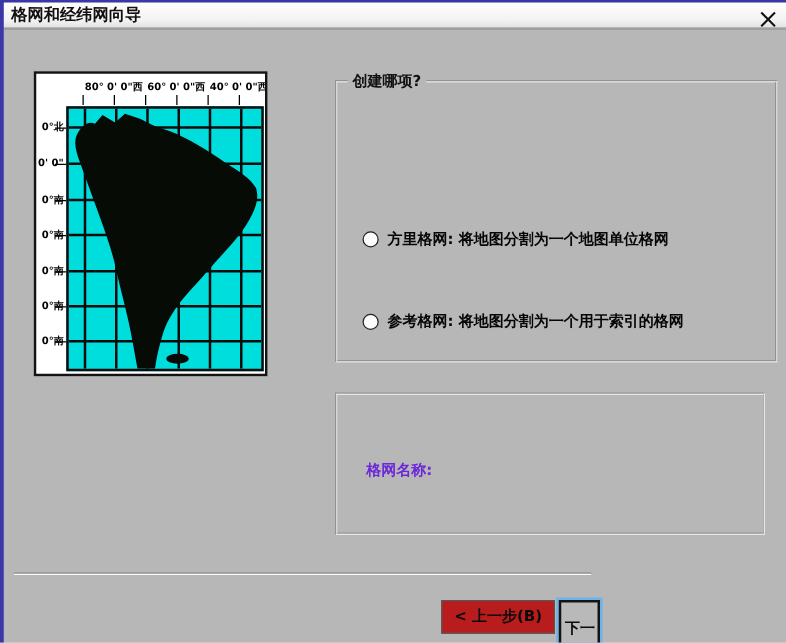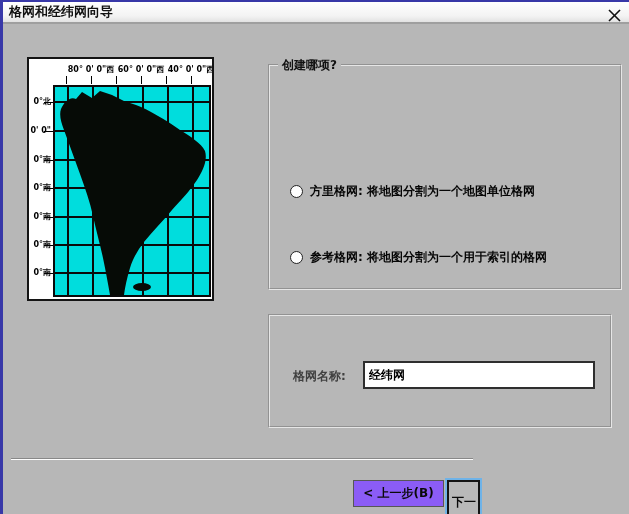--- a/index.html
+++ b/index.html
@@ -64,36 +64,36 @@
     width:13px; height:13px; border-radius:50%;
     background:#fdfdfd; border:1px solid #222;
     display:flex; align-items:center; justify-content:center;
     flex:0 0 13px;
   }
   .radio-dot.checked::after {
     content:""; width:7px; height:7px; border-radius:50%; background:#000;
   }
   .radio-label { font-size:12px; font-weight:bold; color:#060606; white-space:nowrap; }
 
-  .field-label { position:absolute; font-size:12px; font-weight:bold; color:#404040; }
+  .field-label { position:absolute; font-size:12px; font-weight:bold; color:#6d28d9; }
   .name-input {
     position:absolute; left:93px; top:45px; width:232px; height:28px;
     background:#ffffff; border:2px solid #2e2e2e;
     font-family:"DejaVu Sans","Liberation Sans",sans-serif;
     font-size:12px; font-weight:bold; color:#000; padding:0 4px;
   }
 
   
   .separator {
     position:absolute; left:8px; top:456px; width:462px; height:2px;
     background:#888; border-bottom:1px solid #fdfdfd;
   }
   .back-btn {
     position:absolute; left:350px; top:478px; width:91px; height:27px;
-    background:#8b5cf6; border:1px solid #565656;
+    background:#b91c1c; border:1px solid #565656;
     font-family:"DejaVu Sans","Liberation Sans",sans-serif;
     font-size:12px; color:#0a0a0a; font-weight:bold;
     display:flex; align-items:center; justify-content:center; white-space:nowrap;
   }
   .next-btn-halo {
     position:absolute; left:442px; top:476px; width:37px; height:48px;
     background:#6fb3e8; padding:2px; overflow:hidden;
   }
   .next-btn {
     width:100%; height:100%;
@@ -196,21 +196,20 @@
     </div>
 
     <div class="radio-row" style="top:117px">
       <span class="radio-dot"></span>
       <span class="radio-label">方里格网: 将地图分割为一个地图单位格网</span>
     </div>
   </div>
 
   <div class="groupbox" style="left:265px; top:312px; width:344px; height:114px;">
     <span class="field-label" style="left:23px; top:52px;">格网名称:</span>
-    <input class="name-input" type="text" value="经纬网" style="">
   </div>
 
   <div class="separator"></div>
 
   <button class="back-btn">&lt; 上一步(B)</button>
 
   <div class="next-btn-halo">
     <button class="next-btn">下一</button>
   </div>
 

